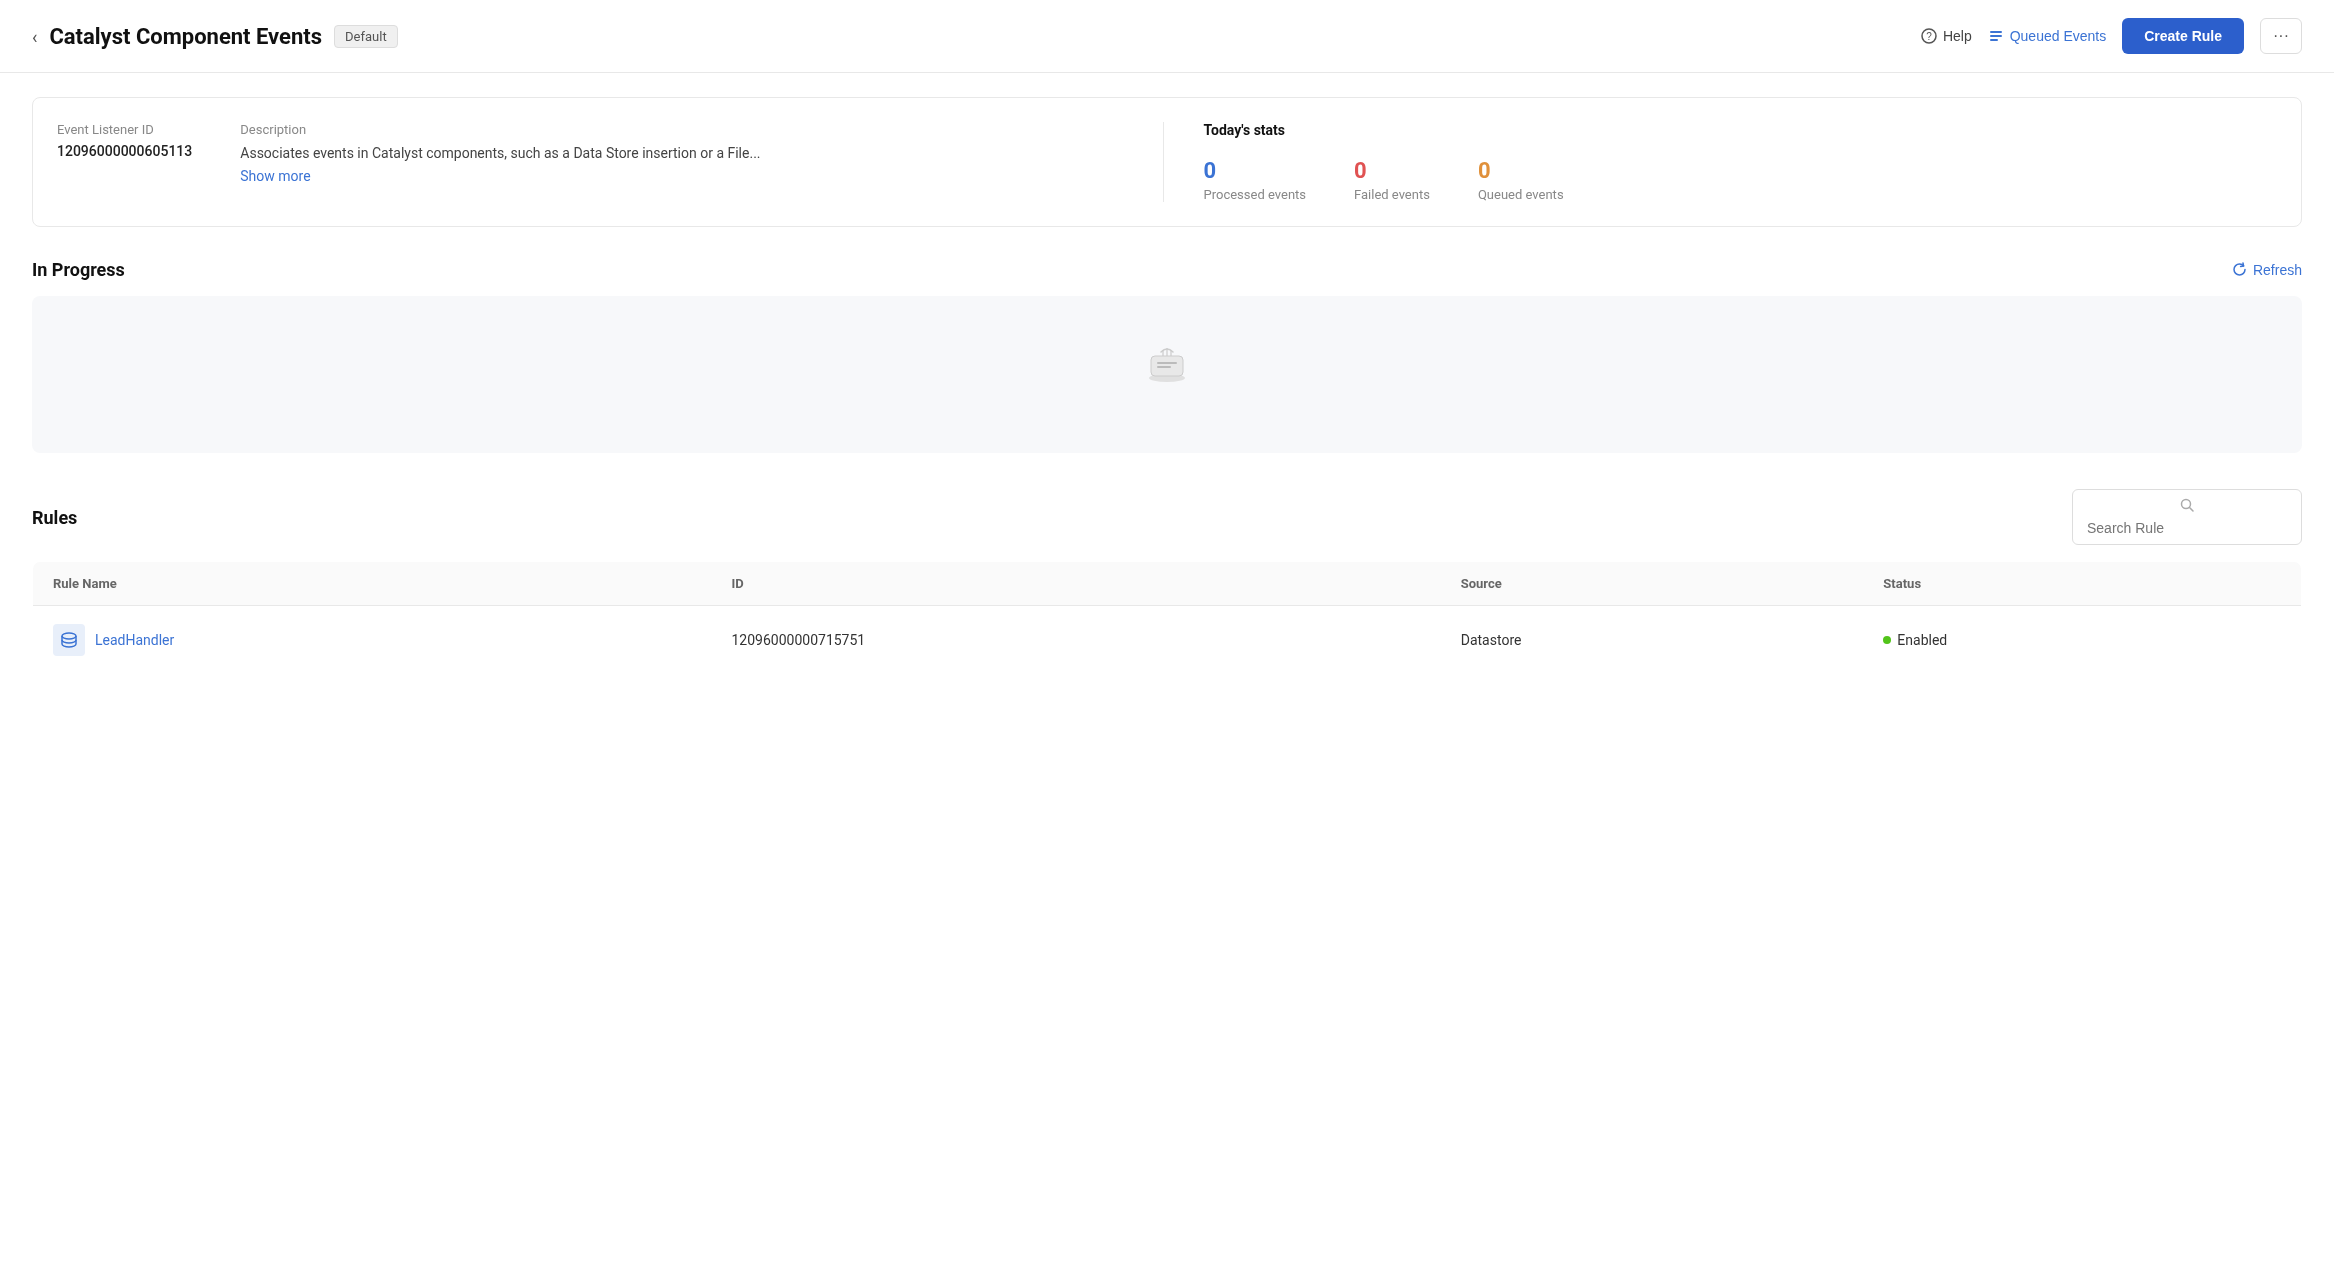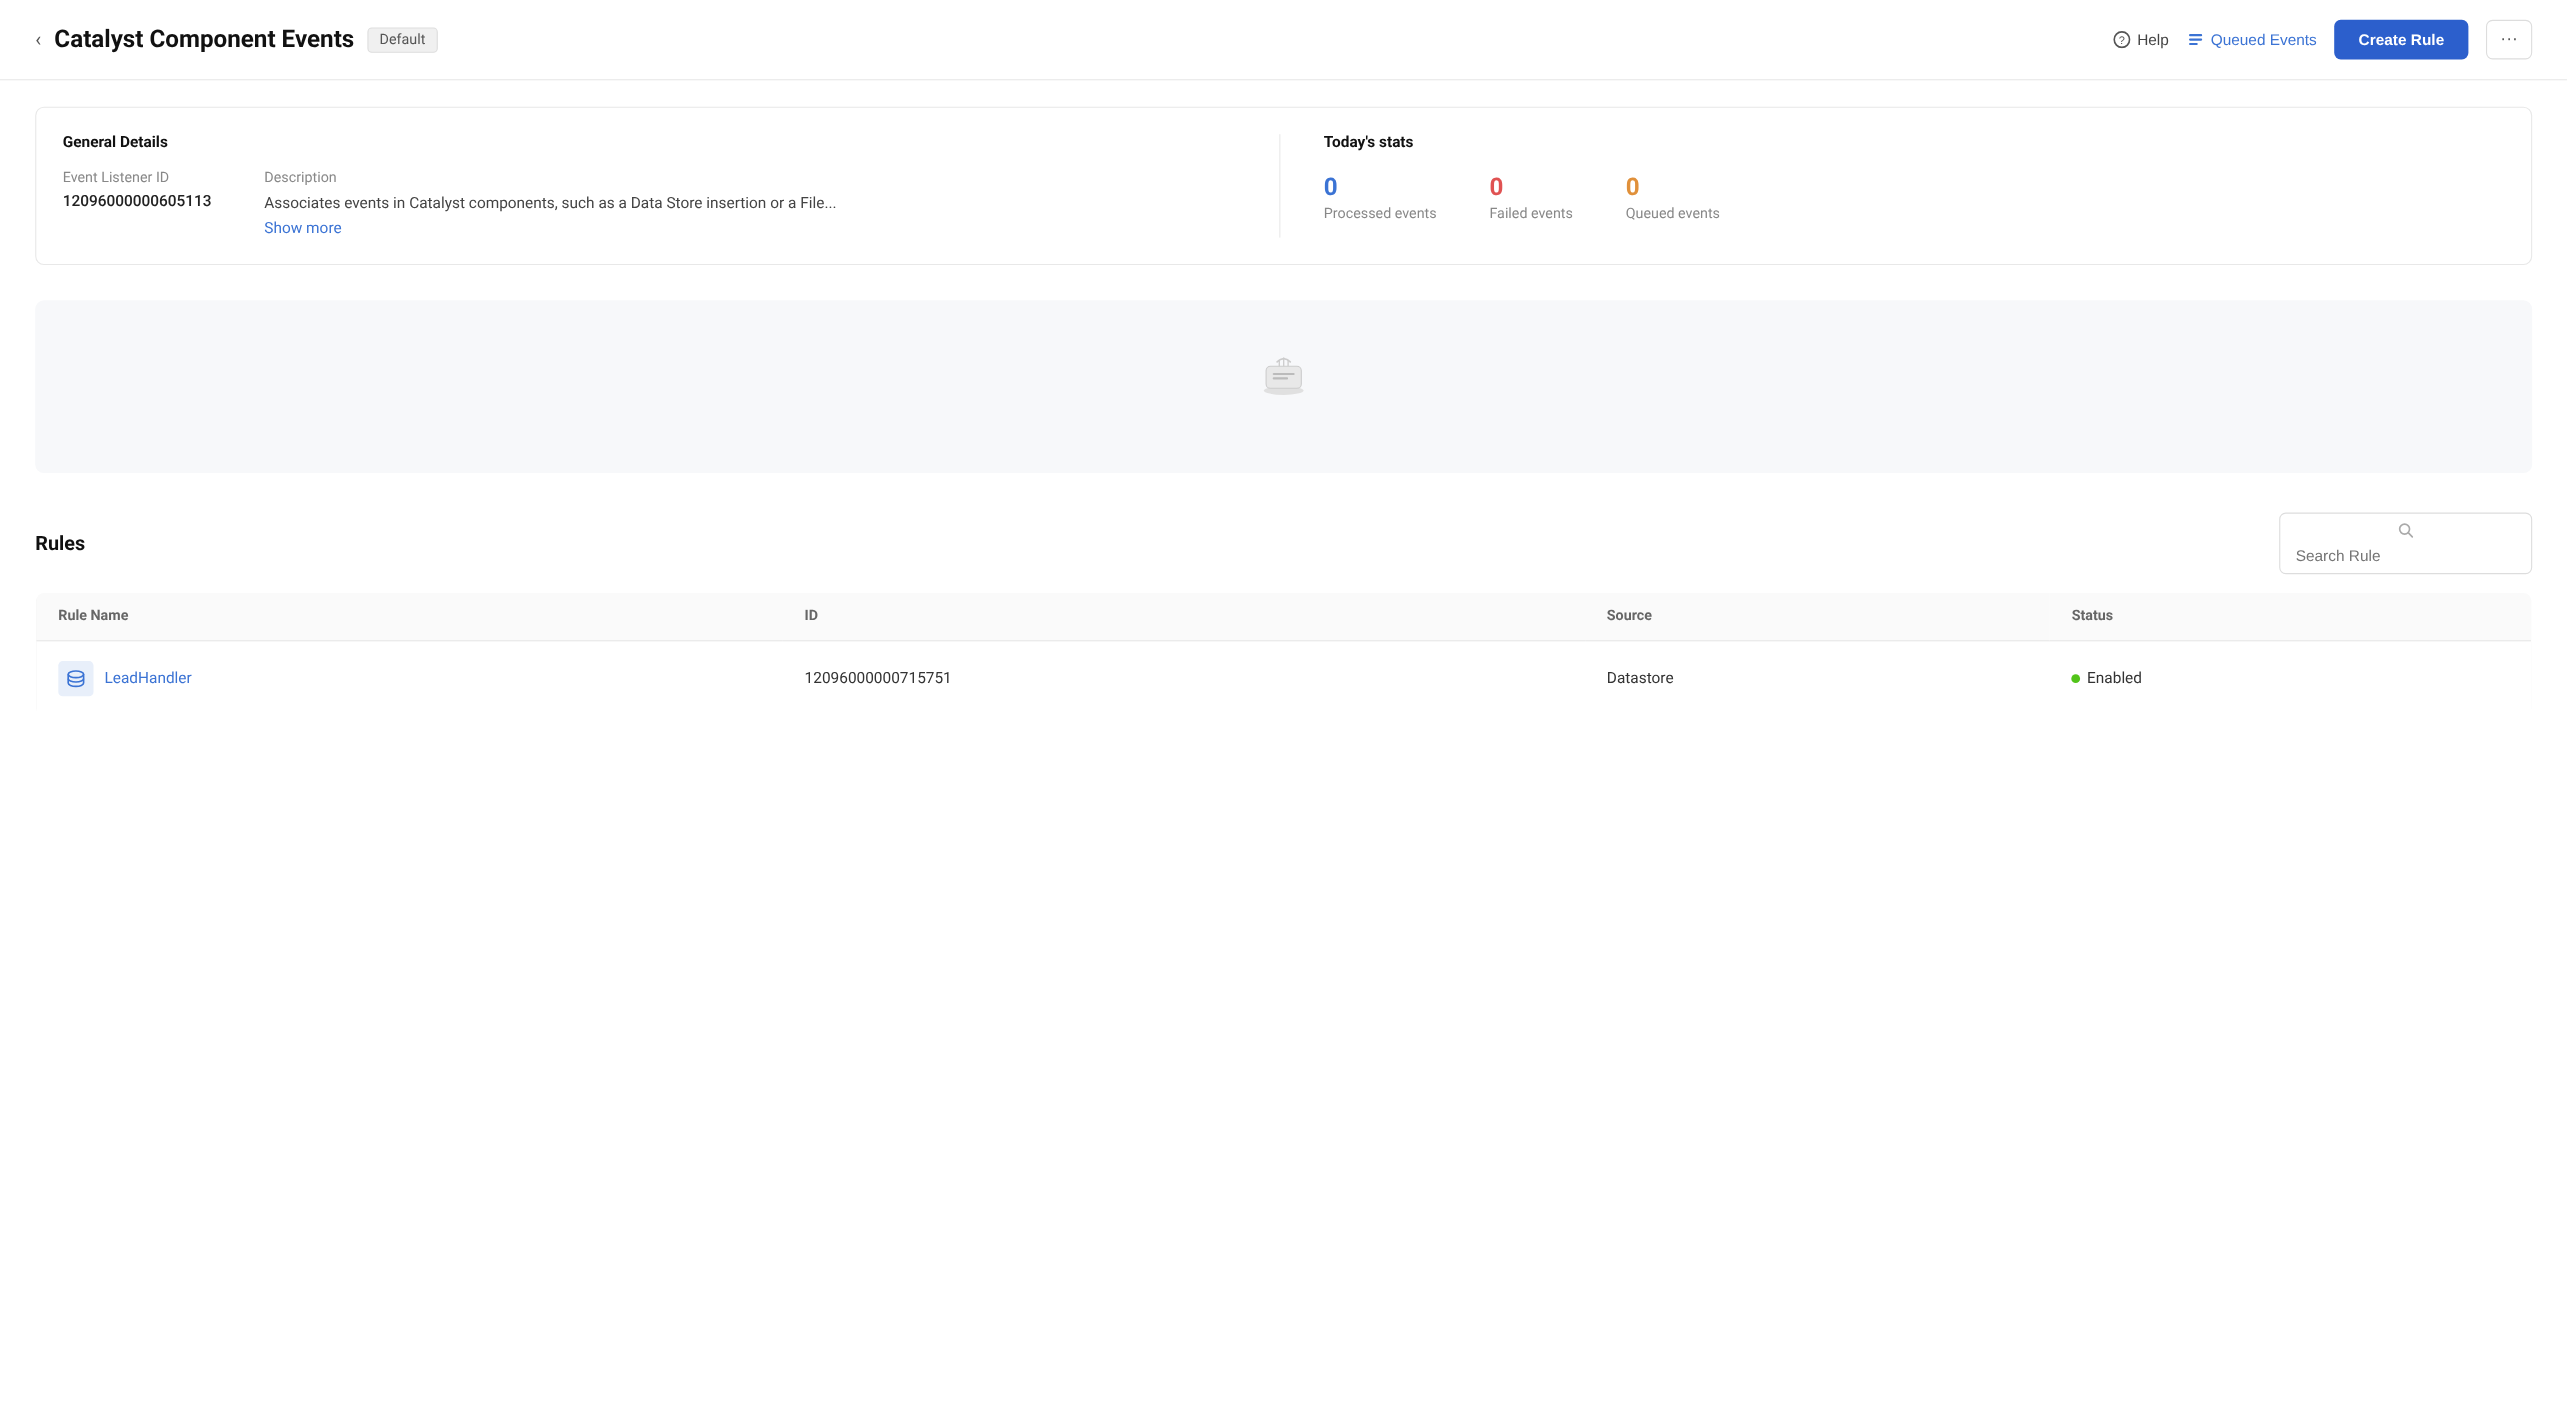--- a/index.html
+++ b/index.html
@@ -301,21 +301,20 @@
     </button>
     <button class="create-rule-btn">Create Rule</button>
     <button class="more-btn">···</button>
   </div>
 </div>
 
 <div class="main-content">
 
   <div class="general-details-card">
     <div class="general-details-left">
-      <div class="card-section-title">General Details</div>
       <div class="field-group">
         <div>
           <div class="field-label">Event Listener ID</div>
           <div class="field-value">12096000000605113</div>
         </div>
         <div>
           <div class="field-label">Description</div>
           <div class="desc-text">Associates events in Catalyst components, such as a Data Store insertion or a File...</div>
           <a class="show-more-link">Show more</a>
         </div>
@@ -334,20 +333,30 @@
         </div>
         <div class="stat-item">
           <div class="stat-number orange">0</div>
           <div class="stat-label">Queued events</div>
         </div>
       </div>
     </div>
   </div>
 
   <div class="rules-section">
+    <div class="section-header">
+      <span class="section-title">In Progress</span>
+      <button class="refresh-btn">
+        <svg width="15" height="15" viewBox="0 0 15 15" fill="none">
+          <path d="M13 7.5A5.5 5.5 0 1 1 7.5 2a5.5 5.5 0 0 1 4.2 1.9" stroke="#3b73d4" stroke-width="1.5" fill="none" stroke-linecap="round"></path>
+          <polyline points="11,1 11.5,3.9 8.6,4.4" stroke="#3b73d4" stroke-width="1.5" fill="none" stroke-linecap="round" stroke-linejoin="round"></polyline>
+        </svg>
+        <span>Refresh</span>
+      </button>
+    </div>
     <div class="in-progress-area">
       <div class="empty-icon">
         <svg width="48" height="40" viewBox="0 0 48 40" fill="none">
           <ellipse cx="24" cy="34" rx="18" ry="4" fill="#e0e0e0"></ellipse>
           <rect x="8" y="12" width="32" height="20" rx="4" fill="#e8e8e8" stroke="#ccc" stroke-width="1"></rect>
           <rect x="14" y="18" width="20" height="2" rx="1" fill="#bbb"></rect>
           <rect x="14" y="22" width="14" height="2" rx="1" fill="#bbb"></rect>
           <path d="M18 8 Q24 2 30 8" stroke="#ccc" stroke-width="1.5" fill="none" stroke-linecap="round"></path>
           <line x1="20" y1="6" x2="20" y2="12" stroke="#ccc" stroke-width="1.2"></line>
           <line x1="24" y1="4" x2="24" y2="12" stroke="#ccc" stroke-width="1.2"></line>

